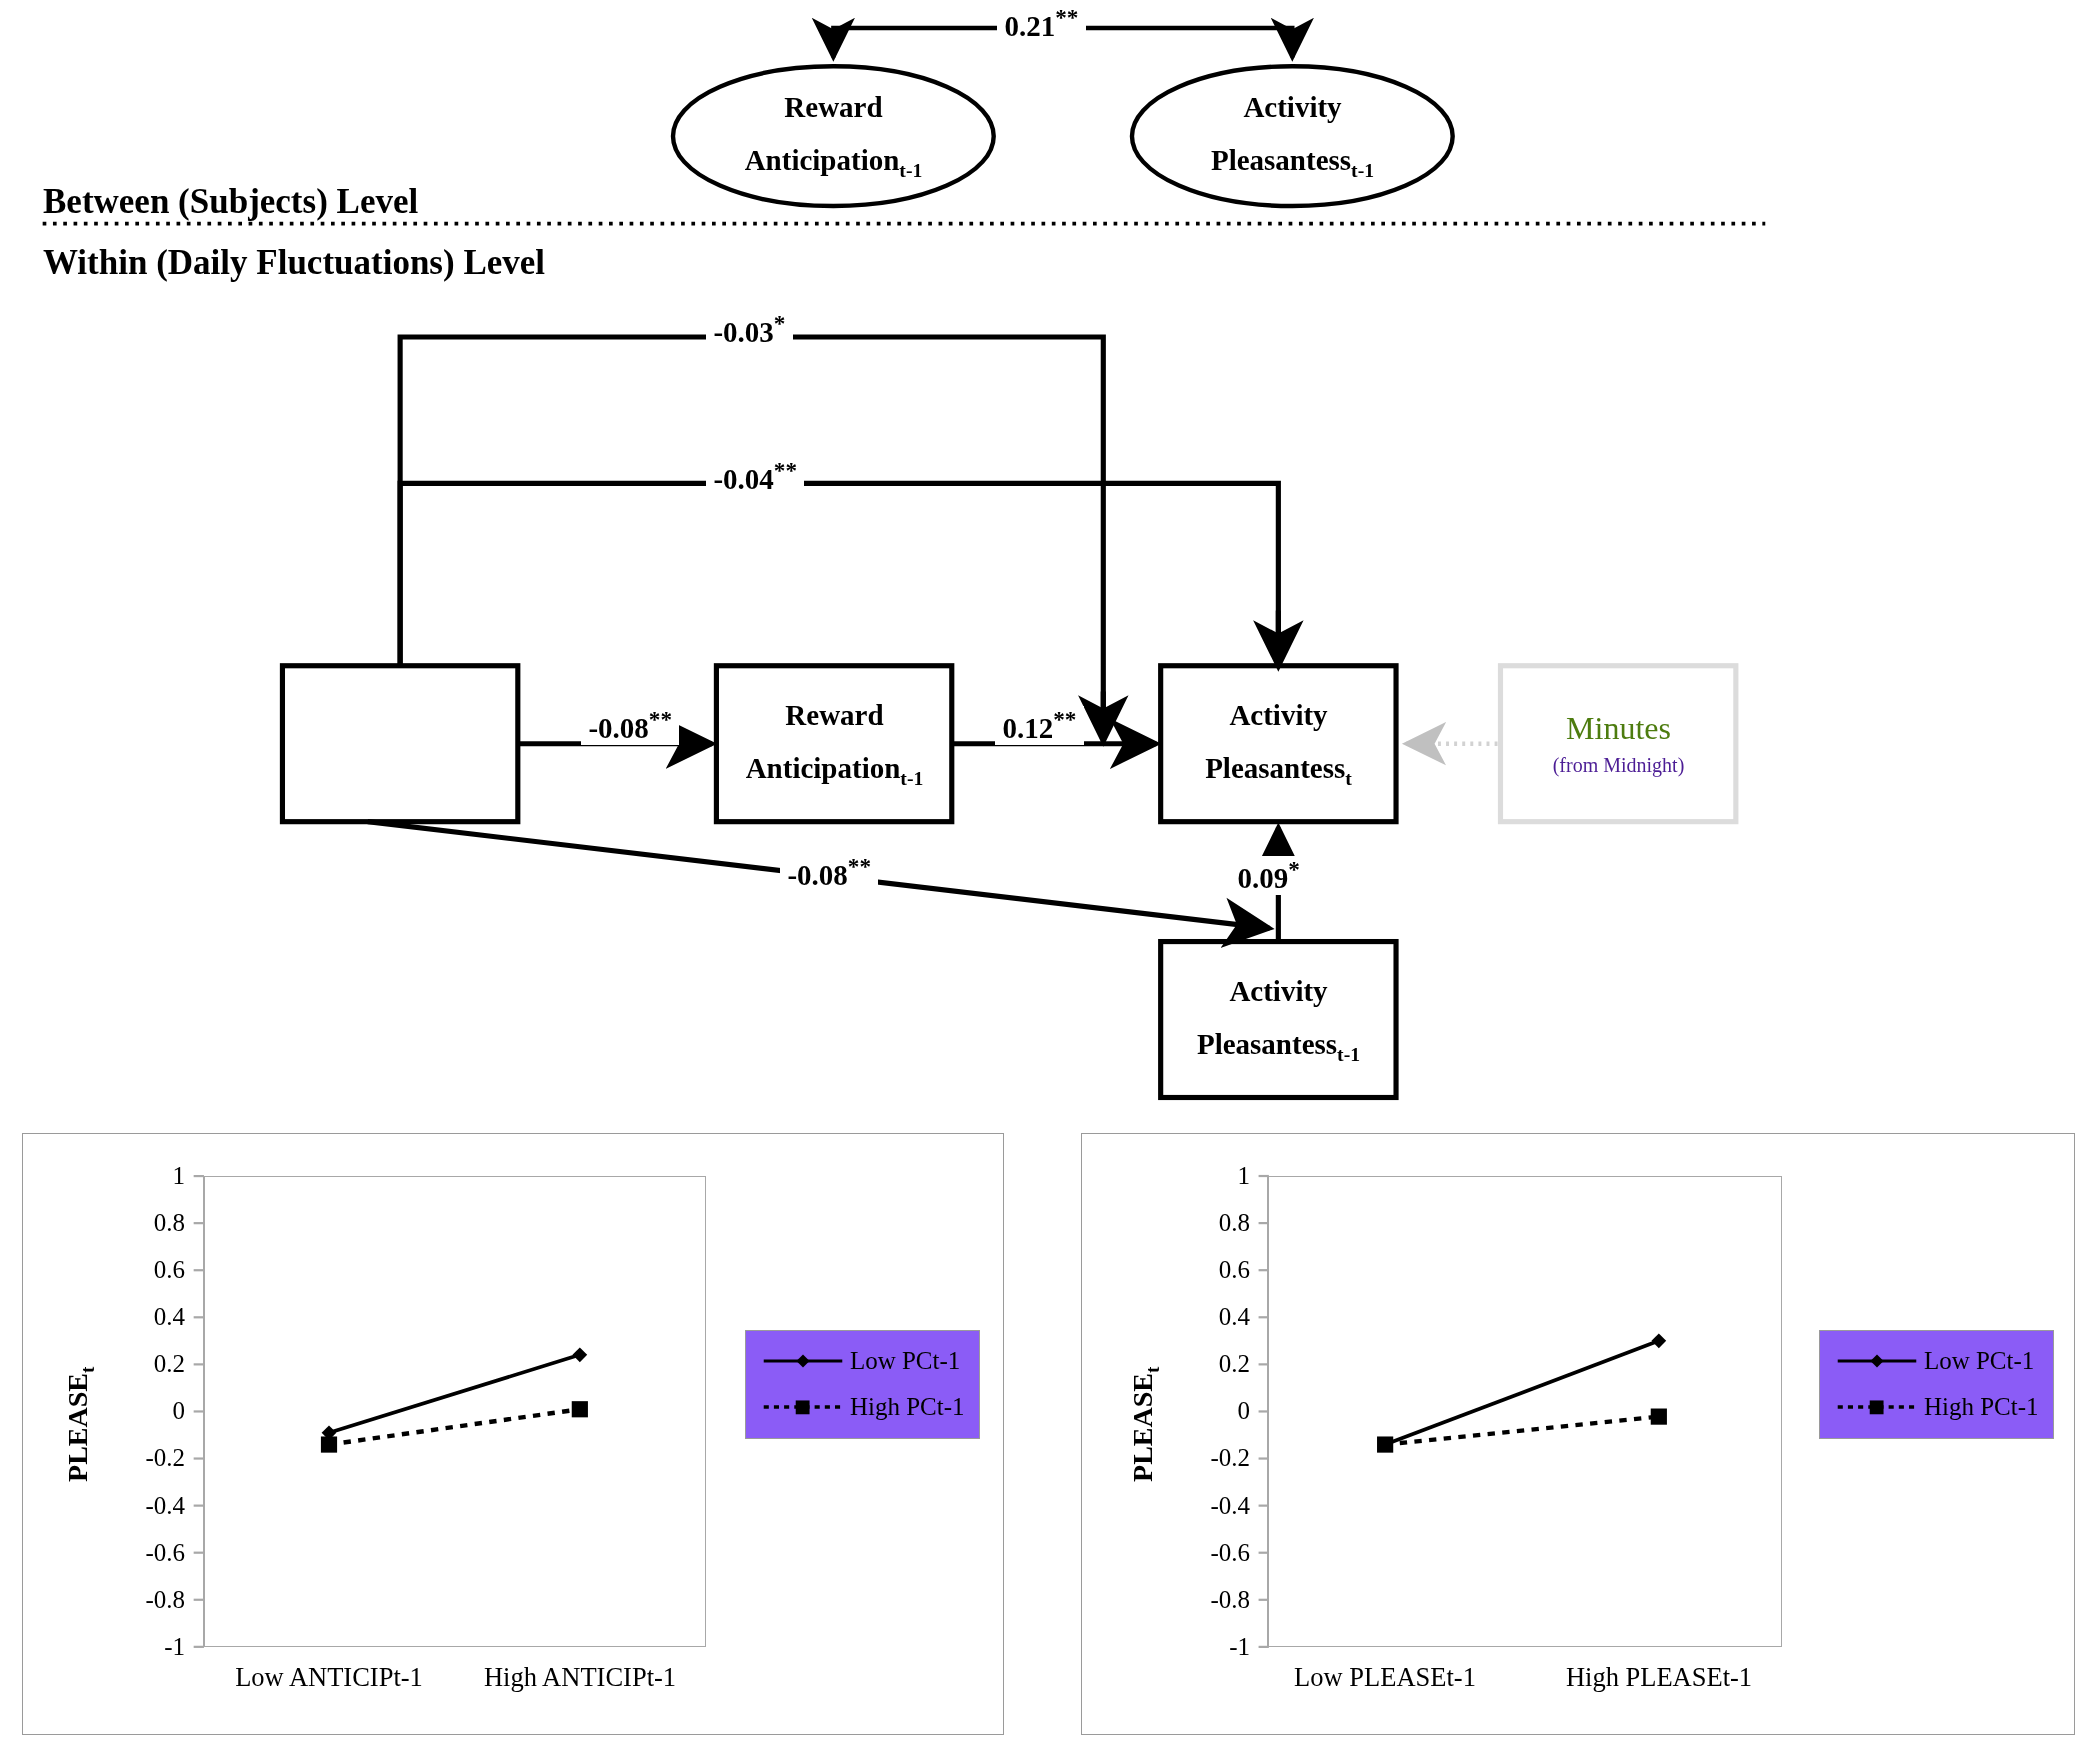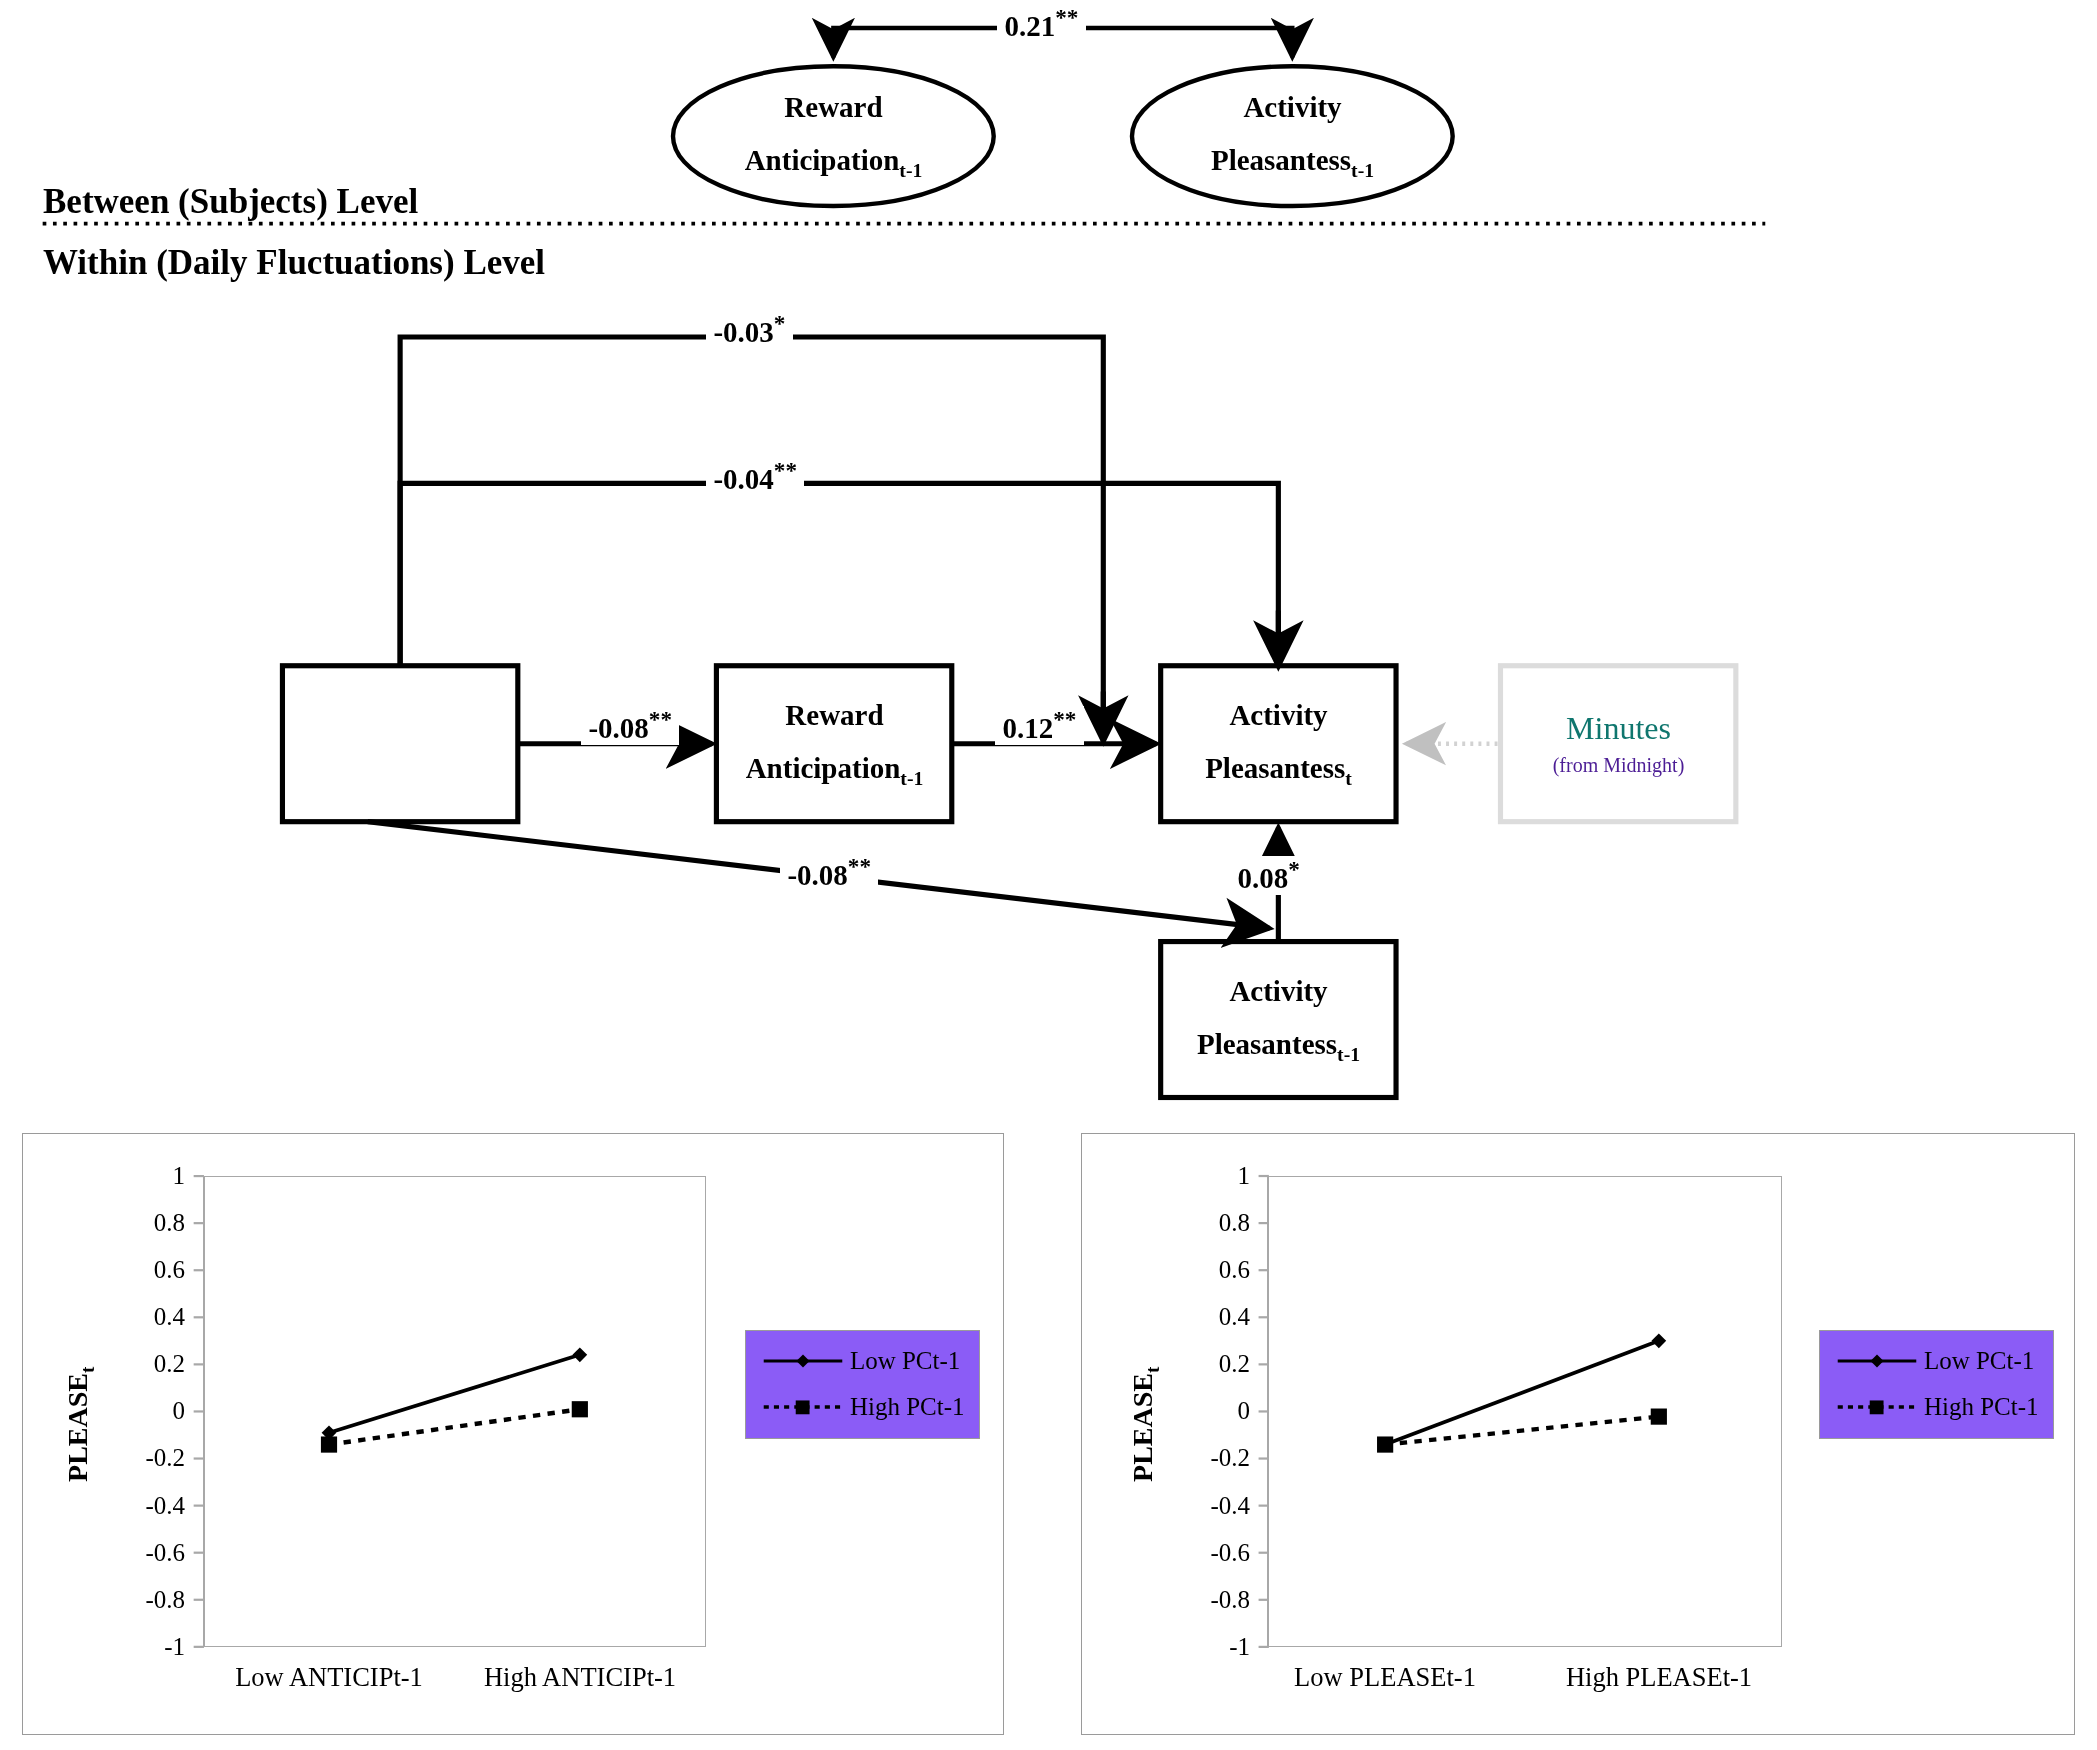--- a/index.html
+++ b/index.html
@@ -22,21 +22,21 @@
 
   
   .node-text{
     position:absolute;display:flex;flex-direction:column;align-items:center;
     justify-content:center;text-align:center;font-weight:bold;font-size:29px;
     line-height:1.18;white-space:nowrap;
   }
   .node-text.grey{color:#9b9b9b;font-weight:normal;}
   .node-text .l2{margin-top:19px;}
   .sub{font-size:0.68em;vertical-align:sub;}
-  .minutes-main{font-size:32px;color:#0f766e;font-weight:normal;}
+  .minutes-main{font-size:32px;color:#4d7c0f;font-weight:normal;}
   .minutes-sub{font-size:20px;color:#4c1d95;font-weight:normal;margin-top:5.9px;}
 
   
   .coef{
     position:absolute;font-weight:bold;font-size:29px;white-space:nowrap;
     background:#ffffff;padding:0 7.4px;
   }
   .coef .star{font-size:0.8em;vertical-align:super;}
 
   
@@ -143,21 +143,21 @@
   <div class="coef" style="left:706px;top:310px;"><span>-0.03</span><span class="star">*</span></div>
 
   <div class="coef" style="left:706px;top:457px;"><span>-0.04</span><span class="star">**</span></div>
 
   <div class="coef" style="left:581px;top:706px;"><span>-0.08</span><span class="star">**</span></div>
 
   <div class="coef" style="left:995px;top:706px;"><span>0.12</span><span class="star">**</span></div>
 
   <div class="coef" style="left:780px;top:853px;"><span>-0.08</span><span class="star">**</span></div>
 
-  <div class="coef" style="left:1230px;top:856px;"><span>0.08</span><span class="star">*</span></div>
+  <div class="coef" style="left:1230px;top:856px;"><span>0.09</span><span class="star">*</span></div>
 
   <div class="chart-card" style="left:22px;top:1133px;width:982px;height:602px;">
 
     <div class="plot-frame" style="left:180px;top:42px;width:503px;height:471px;"></div>
 
     <svg class="layer" style="width:982px;height:602px;" viewBox="0 0 1335 818">
 
       <g stroke="#a8a8a8" stroke-width="3">
         <line x1="232" y1="57" x2="246" y2="57"></line>
         <line x1="232" y1="121" x2="246" y2="121"></line>

